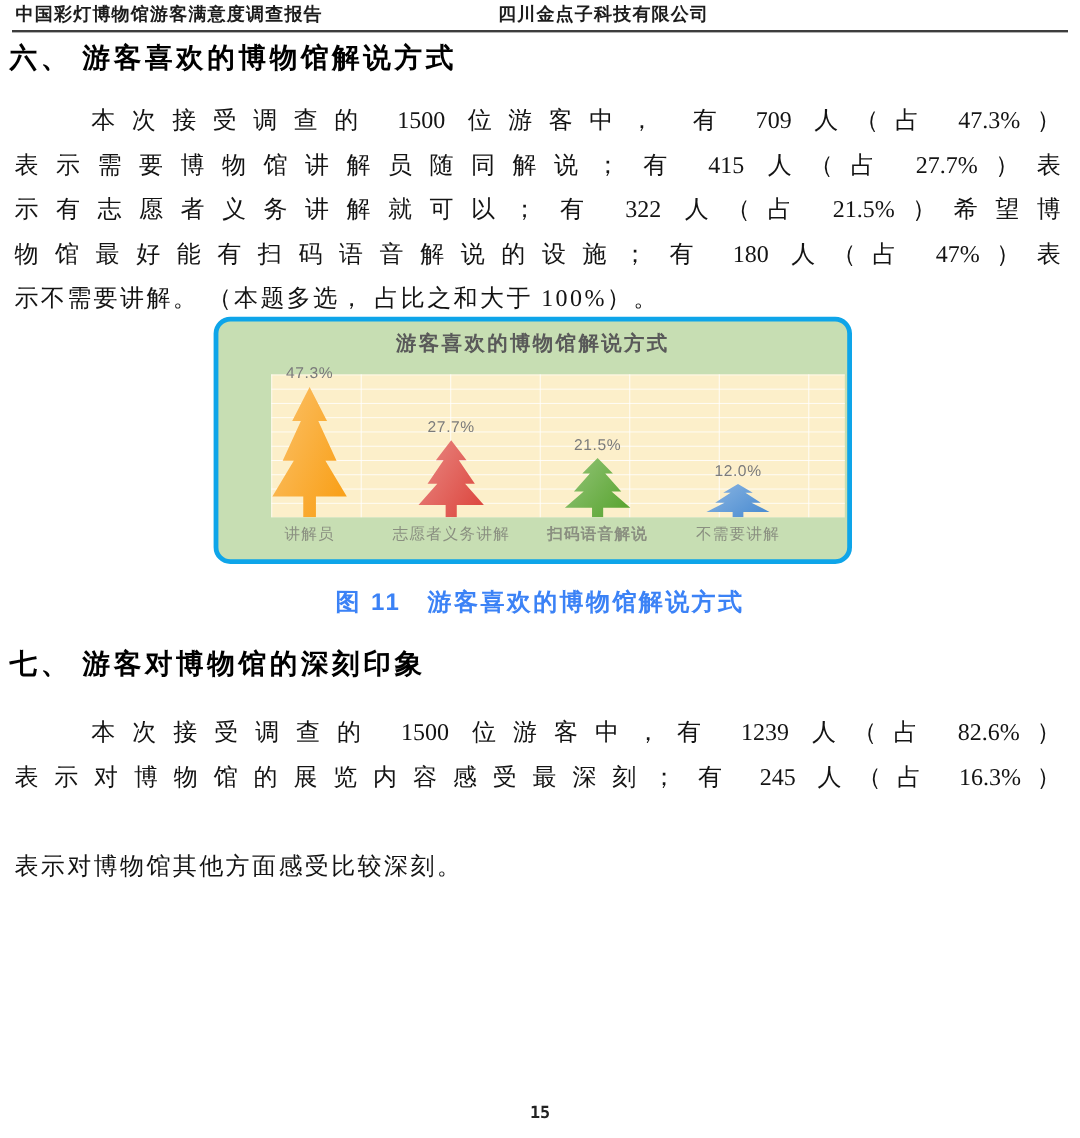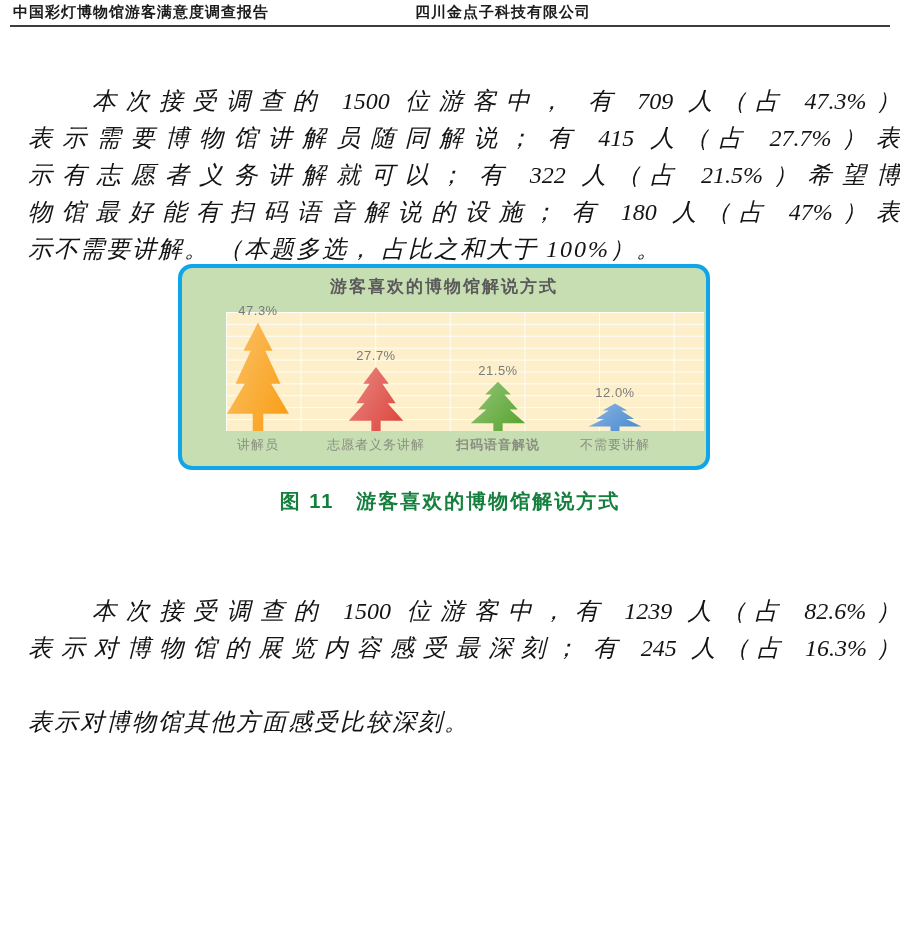--- a/index.html
+++ b/index.html
@@ -20,22 +20,22 @@
   .hdr-rule { position:absolute; left:10px; top:25px; width:880px; height:2px; background:#3d3d3d; }
   
   .sec-heading {
     position:absolute; left:8px; white-space:nowrap;
     font-weight:bold; font-size:23px; letter-spacing:3px; color:#000;
   }
   .sec6 { top:33px; }
   .sec7 { top:538px; }
   
   .line {
-    position:absolute; left:28px; width:872px; box-sizing:border-box;
-    font-size:24px; line-height:30px; color:#141414; white-space:normal;font-style:italic;
+    position:absolute; left:12px; width:872px; box-sizing:border-box;
+    font-size:20px; line-height:30px; color:#141414; white-space:normal;
   }
   .jline { text-align:justify; text-align-last:justify; }
   .indent { padding-left:64px; }
   .plain { letter-spacing:2px; }
   
   .chart {
     position:absolute; left:178px; top:264px; width:532px; height:206px;
     box-sizing:border-box; background:#c7deb3;
     border:4px solid #0ea5e9; border-radius:14px;
   }
@@ -59,38 +59,39 @@
   }
   .cat-label {
     position:absolute; top:168px; width:140px; text-align:center;
     font-family:"Liberation Sans","DejaVu Sans",sans-serif;
     font-size:13px; letter-spacing:1px; color:#8a8f80; white-space:nowrap;
   }
   
   .fig-caption {
     position:absolute; left:0; top:488px; width:100%; text-align:center;
     font-family:"Liberation Sans","DejaVu Sans",sans-serif;
-    font-weight:bold; font-size:20px; letter-spacing:2px; color:#15803d;
+    font-weight:bold; font-size:20px; letter-spacing:2px; color:#3b82f6;
   }
   
   .page-num {
     position:absolute; left:0; top:920px; width:100%; text-align:center;
     font-family:"DejaVu Sans Mono","Liberation Mono",monospace;
     font-weight:bold; font-size:14px; color:#222;
   }
 </style>
 </head>
 <body>
 
 <div class="page">
 
   <div class="hdr hdr-left">中国彩灯博物馆游客满意度调查报告</div>
   <div class="hdr hdr-right">四川金点子科技有限公司</div>
   <div class="hdr-rule"></div>
 
+  <div class="sec-heading sec6">六、 游客喜欢的博物馆解说方式</div>
 
   <div class="line jline indent" style="top:86px">本次接受调查的 1500 位游客中， 有 709 人（占 47.3%）</div>
   <div class="line jline" style="top:123px">表示需要博物馆讲解员随同解说； 有 415 人（占 27.7%）表</div>
   <div class="line jline" style="top:160px">示有志愿者义务讲解就可以； 有 322 人（占 21.5%）希望博</div>
   <div class="line jline" style="top:197px">物馆最好能有扫码语音解说的设施； 有 180 人（占 47%）表</div>
   <div class="line plain" style="top:234px">示不需要讲解。 （本题多选， 占比之和大于 100%）。</div>
 
   <div class="chart">
     <div class="chart-title">游客喜欢的博物馆解说方式</div>
     <div class="plot">
@@ -137,19 +138,21 @@
       <div class="pct-label" style="left: 154px; top: 80px;">27.7%</div>
       <div class="cat-label" style="left: 124px;">志愿者义务讲解</div>
       <div class="pct-label" style="left: 276px; top: 95px;">21.5%</div>
       <div class="cat-label" style="left: 246px; font-weight: bold;">扫码语音解说</div>
       <div class="pct-label" style="left: 393px; top: 117px;">12.0%</div>
       <div class="cat-label" style="left: 363px;">不需要讲解</div>
     </div>
 
   <div class="fig-caption">图 11　游客喜欢的博物馆解说方式</div>
 
+  <div class="sec-heading sec7">七、 游客对博物馆的深刻印象</div>
 
   <div class="line jline indent" style="top:596px">本次接受调查的 1500 位游客中，有 1239 人（占 82.6%）</div>
   <div class="line jline" style="top:633px">表示对博物馆的展览内容感受最深刻； 有 245 人（占 16.3%）</div>
   <div class="line plain" style="top:707px">表示对博物馆其他方面感受比较深刻。</div>
 
+  <div class="page-num">15</div>
 
 </div>
 
 </body></html>

